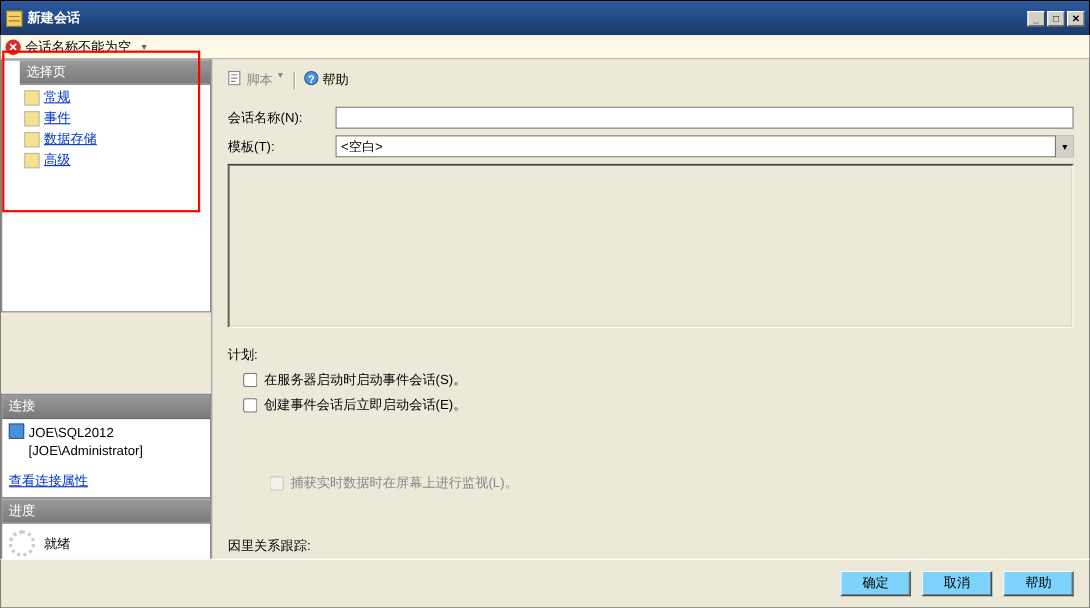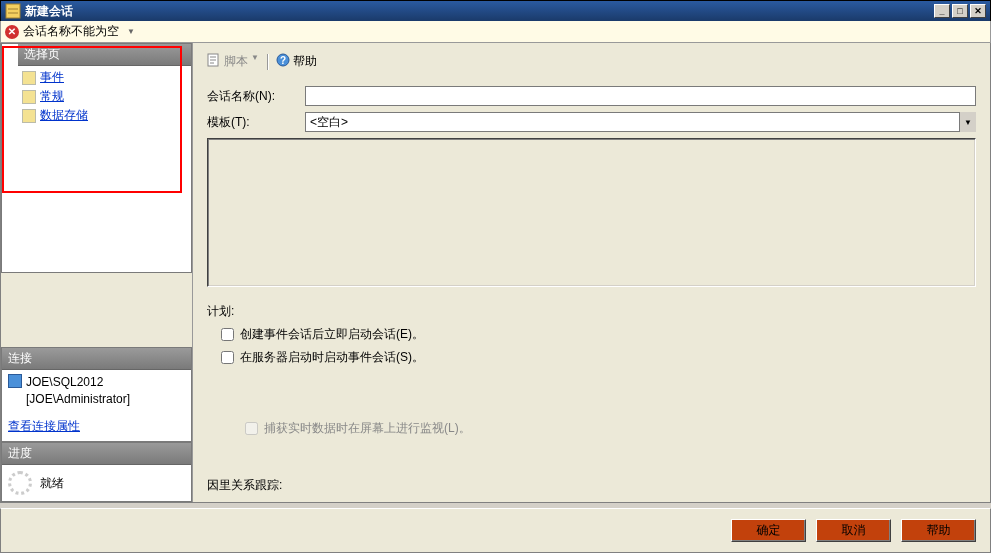--- a/index.html
+++ b/index.html
@@ -6,21 +6,21 @@
 body {
   font-family: "Microsoft YaHei", Tahoma, sans-serif;
   font-size: 12px;
   background: #d4d0c8;
   width: 991px;
   height: 553px;
   overflow: hidden;
   position: relative;
 }
 .titlebar {
-  height: 21px;
+  height: 32px;
   background: linear-gradient(#2a5aa0, #1a3a6a);
   color: #fff;
   display: flex;
   align-items: center;
   padding: 0 4px;
   border: 1px solid #000;
   border-bottom: none;
 }
 .titlebar .icon { width: 16px; height: 16px; margin-right: 4px; }
 .titlebar .title { flex: 1; font-weight: bold; }
@@ -174,22 +174,22 @@
   background: #ece9d8;
   border: 1px solid #808080;
   border-top: 1px solid #fff;
   display: flex;
   justify-content: flex-end;
   align-items: center;
   padding: 0 14px;
   gap: 10px;
 }
 .btn {
-  width: 75px; height: 23px;
-  background: #c2410c;
+  width: 64px; height: 23px;
+  background: #7dd3fc;
   border-top: 1px solid #fff;
   border-left: 1px solid #fff;
   border-right: 1px solid #404040;
   border-bottom: 1px solid #404040;
   box-shadow: inset -1px -1px 0 #808080;
   cursor: pointer;
   font-family: Liberation Sans, sans-serif;
   font-size: 12px;
 }
 ::-webkit-scrollbar { width: 17px; }
@@ -219,29 +219,33 @@
   <span class="drop">▼</span>
 </div>
 
 <div class="mainarea">
   <div class="leftcol">
     <div class="pagespanel">
       <div class="panehdr">选择页</div>
       <div class="navitems">
         <div class="navitem">
             <div class="pageicon"></div>
+            <span class="link">常规</span>
+          </div>
+        <div class="navitem">
+            <div class="pageicon"></div>
             <span class="link">事件</span>
           </div>
         <div class="navitem">
             <div class="pageicon"></div>
-            <span class="link">常规</span>
+            <span class="link">数据存储</span>
           </div>
         <div class="navitem">
             <div class="pageicon"></div>
-            <span class="link">数据存储</span>
+            <span class="link">高级</span>
           </div>
       </div>
     </div>
     <div class="connpanel">
       <div class="panehdr">连接</div>
       <div class="conninfo">
         <div class="dbicon"></div>
         <div>
           <div>JOE\SQL2012</div>
           <div>[JOE\Administrator]</div>
@@ -287,25 +291,25 @@
       <div class="selwrap">
         <input class="select" readonly="" value="&lt;空白&gt;" style="">
         <div class="arrow">▼</div>
       </div>
     </div>
     <div class="textarea"></div>
 
     <div class="sectlabel">计划:</div>
     <div class="chkrow">
       <input type="checkbox" style="">
-      <span>创建事件会话后立即启动会话(E)。</span>
+      <span>在服务器启动时启动事件会话(S)。</span>
     </div>
     <div class="chkrow">
       <input type="checkbox" style="">
-      <span>在服务器启动时启动事件会话(S)。</span>
+      <span>创建事件会话后立即启动会话(E)。</span>
     </div>
     <div class="chkrow sub">
       <input type="checkbox" disabled="" style="">
       <span>捕获实时数据时在屏幕上进行监视(L)。</span>
     </div>
 
     <div class="causal">因里关系跟踪:</div>
   </div>
 </div>
 

